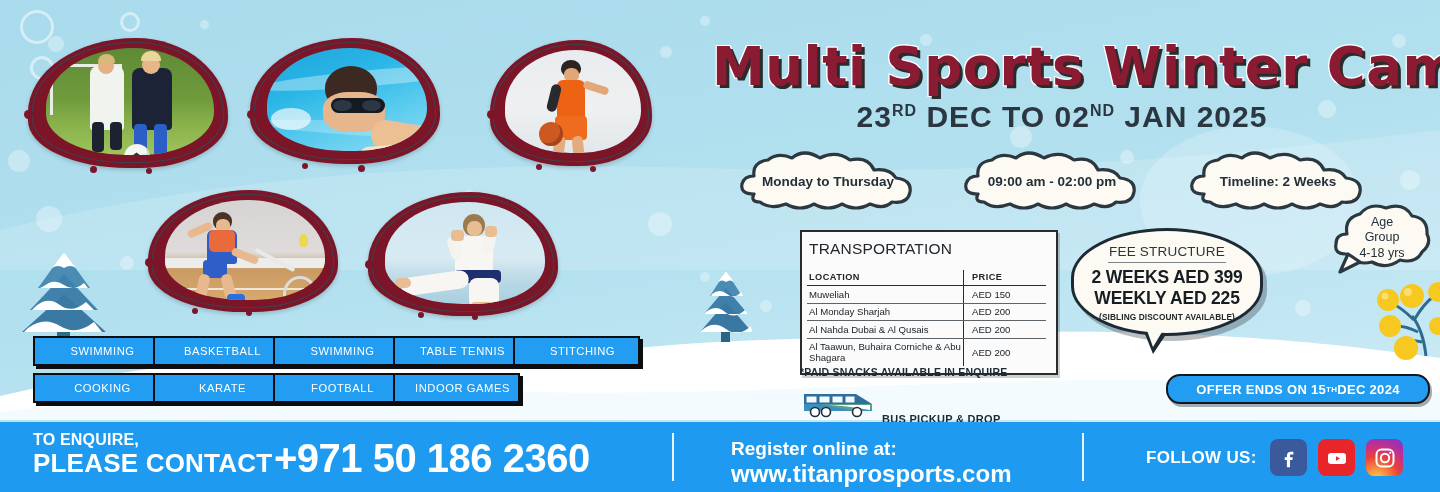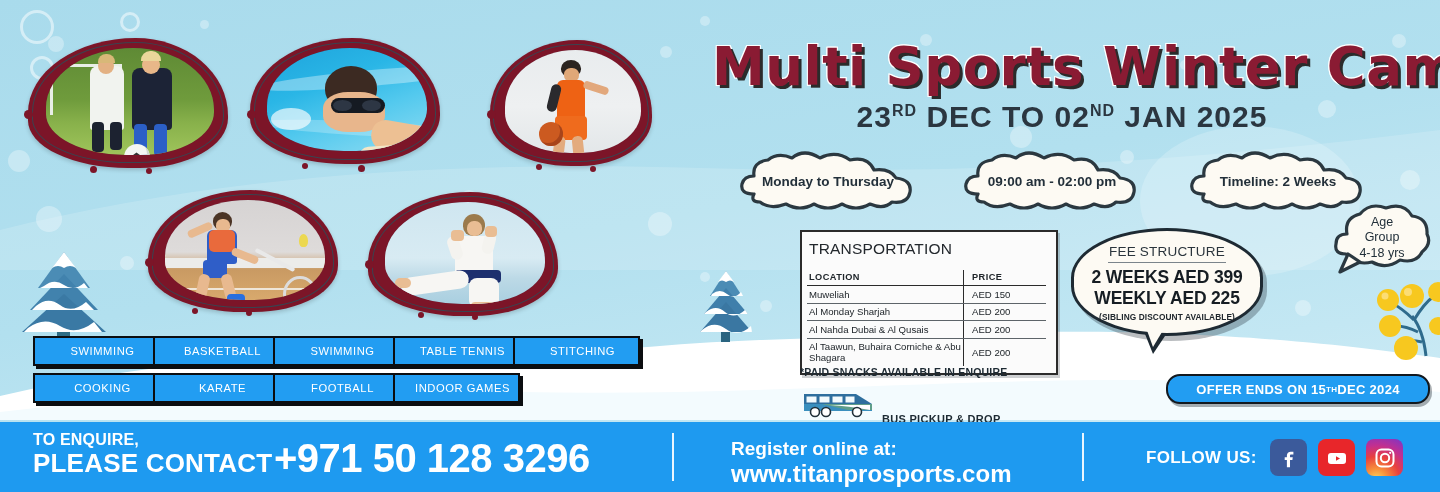--- a/index.html
+++ b/index.html
@@ -457,21 +457,21 @@
     <span>OFFER ENDS ON 15</span>
       <sup>TH</sup>
       <span> DEC 2024</span>
   </div>
 
   <div class="bottombar">
     <div class="enquire">
       <div class="l1">TO ENQUIRE,</div>
       <div class="l2">PLEASE CONTACT</div>
     </div>
-    <div class="phone">+971 50 128 3296</div>
+    <div class="phone">+971 50 186 2360</div>
     <div class="divider" style="left:672px;"></div>
     <div class="register">
       <div class="l1">Register online at:</div>
       <div class="l2">www.titanprosports.com</div>
     </div>
     <div class="divider" style="left:1082px;"></div>
     <div class="follow">FOLLOW US:</div>
   </div>
 
   <div class="socials">

